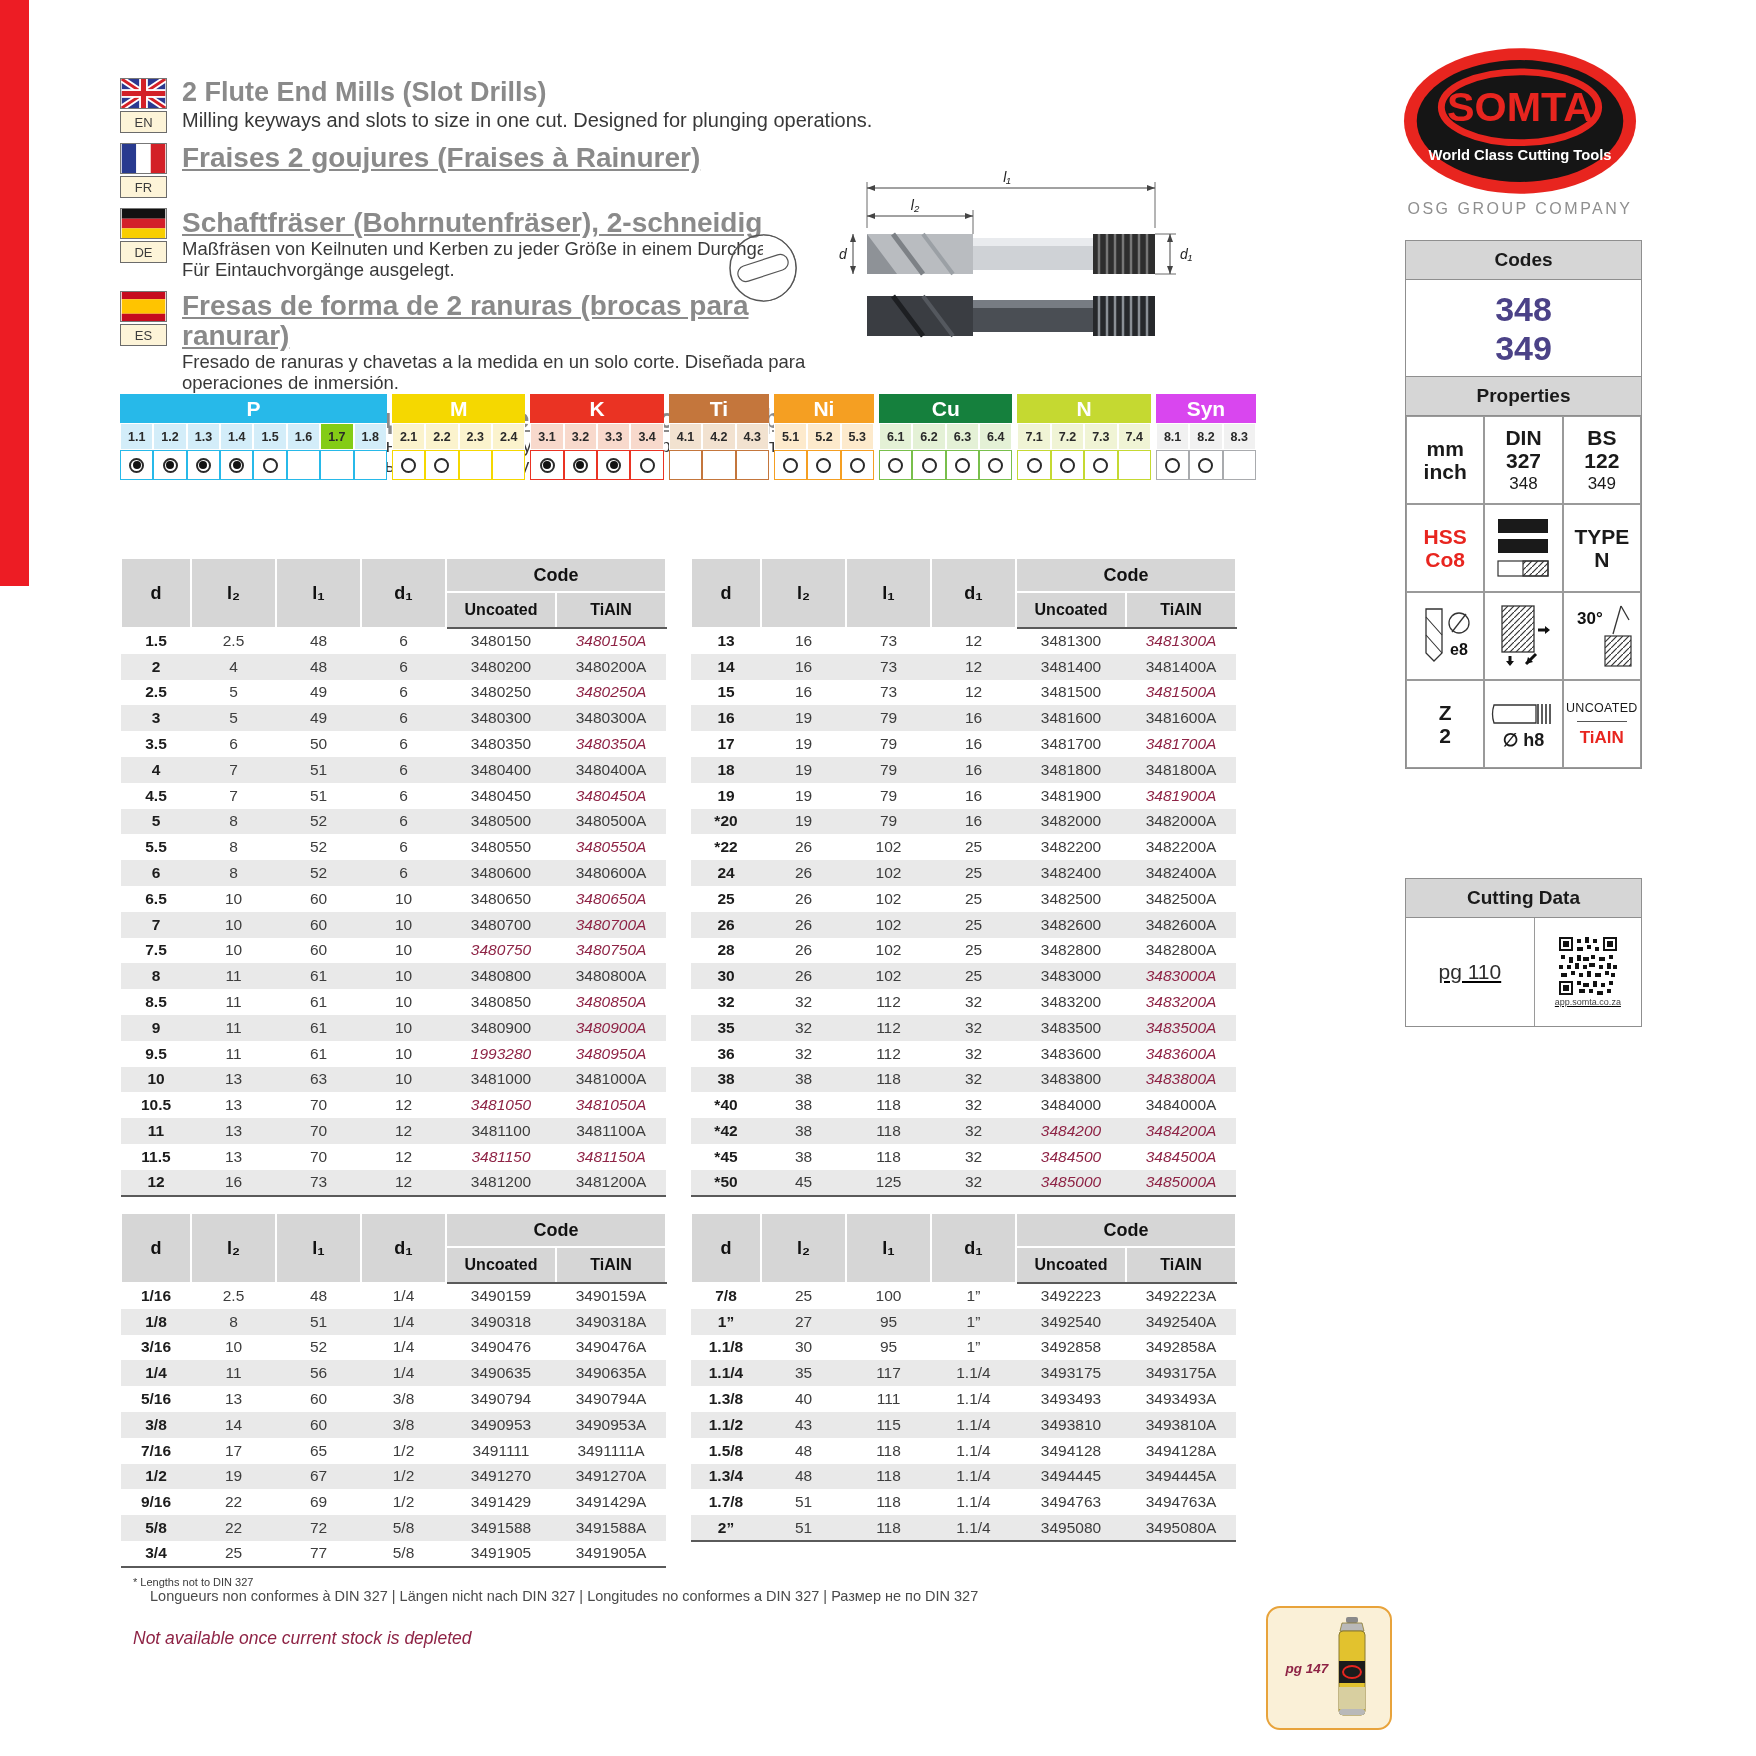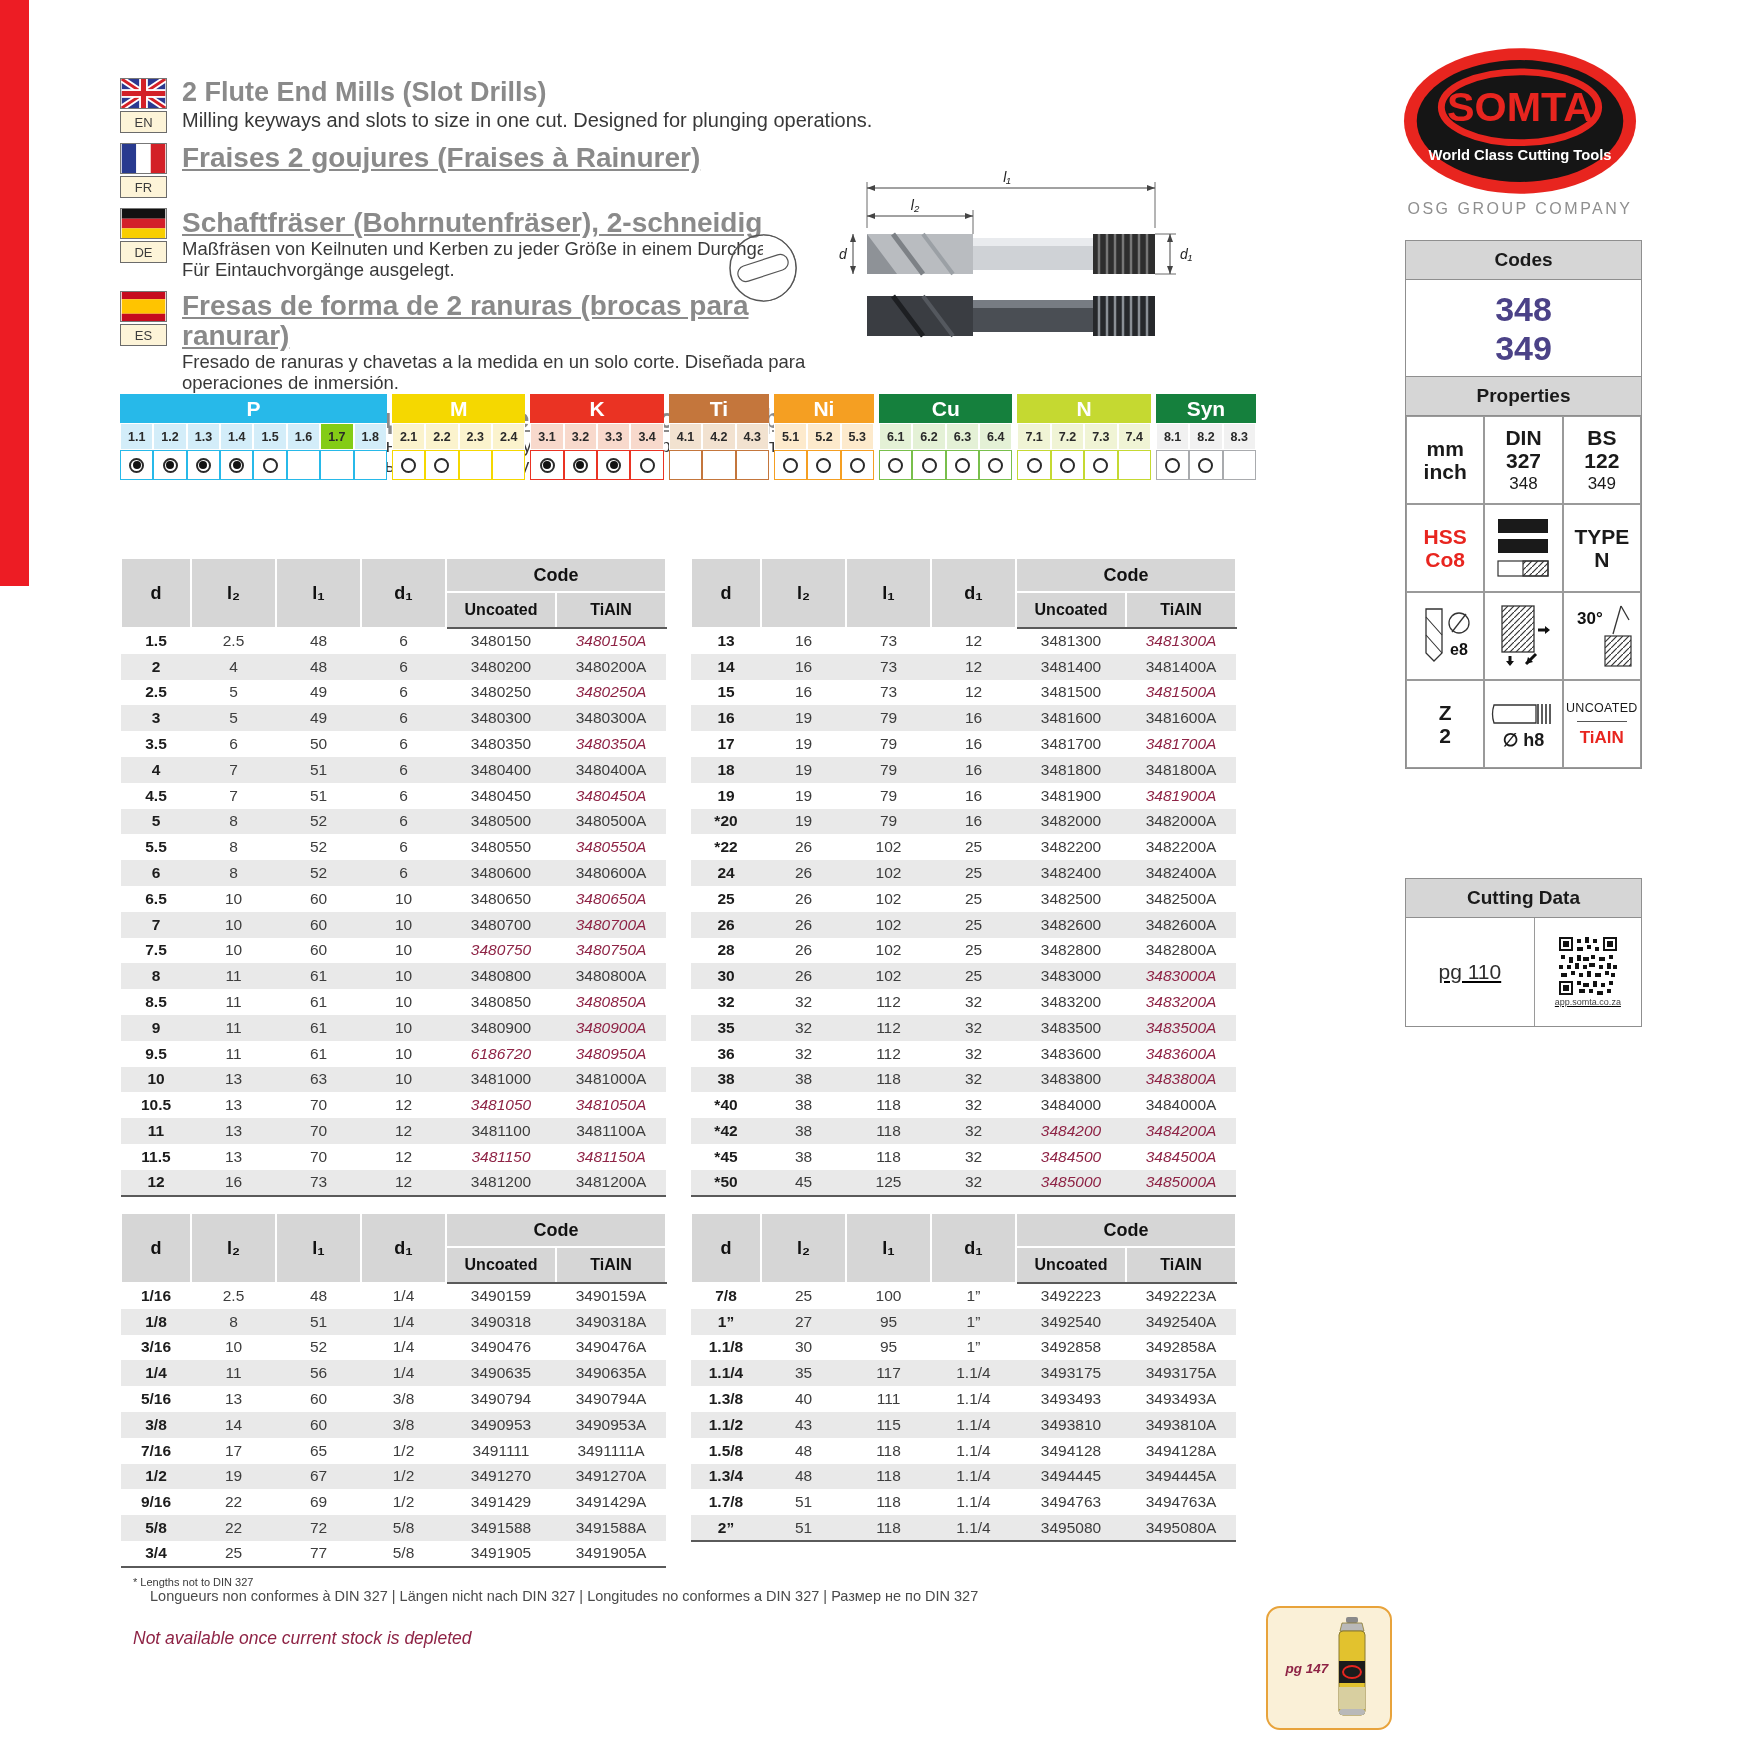--- a/index.html
+++ b/index.html
@@ -595,21 +595,21 @@
           <div class="bcell radio" style="border-color: rgb(197, 217, 49);">
             <span class="rb"></span>
           </div>
           <div class="bcell radio" style="border-color: rgb(197, 217, 49);">
             <span class="rb"></span>
           </div>
           <div class="bcell radio" style="border-color: rgb(197, 217, 49);"></div>
         </div>
       </div>
       <div class="band" style="flex: 3 1 0px;">
-        <div class="band-head" style="background: #15803d;">Syn</div>
+        <div class="band-head" style="background: #d946ef;">Syn</div>
         <div class="band-cells">
           <div class="bcell num" style="background: rgb(241, 241, 241);">8.1</div>
           <div class="bcell num" style="background: rgb(241, 241, 241);">8.2</div>
           <div class="bcell num" style="background: rgb(241, 241, 241);">8.3</div>
         </div>
         <div class="band-radios">
           <div class="bcell radio" style="border-color: rgb(169, 171, 174);">
             <span class="rb"></span>
           </div>
           <div class="bcell radio" style="border-color: rgb(169, 171, 174);">
@@ -769,21 +769,21 @@
           <td>61</td>
           <td>10</td>
           <td>3480900</td>
           <td class="maroon">3480900A</td>
         </tr>
         <tr>
           <td class="dcol">9.5</td>
           <td>11</td>
           <td>61</td>
           <td>10</td>
-          <td class="maroon">6186720</td>
+          <td class="maroon">1993280</td>
           <td class="maroon">3480950A</td>
         </tr>
         <tr>
           <td class="dcol">10</td>
           <td>13</td>
           <td>63</td>
           <td>10</td>
           <td>3481000</td>
           <td>3481000A</td>
         </tr>

